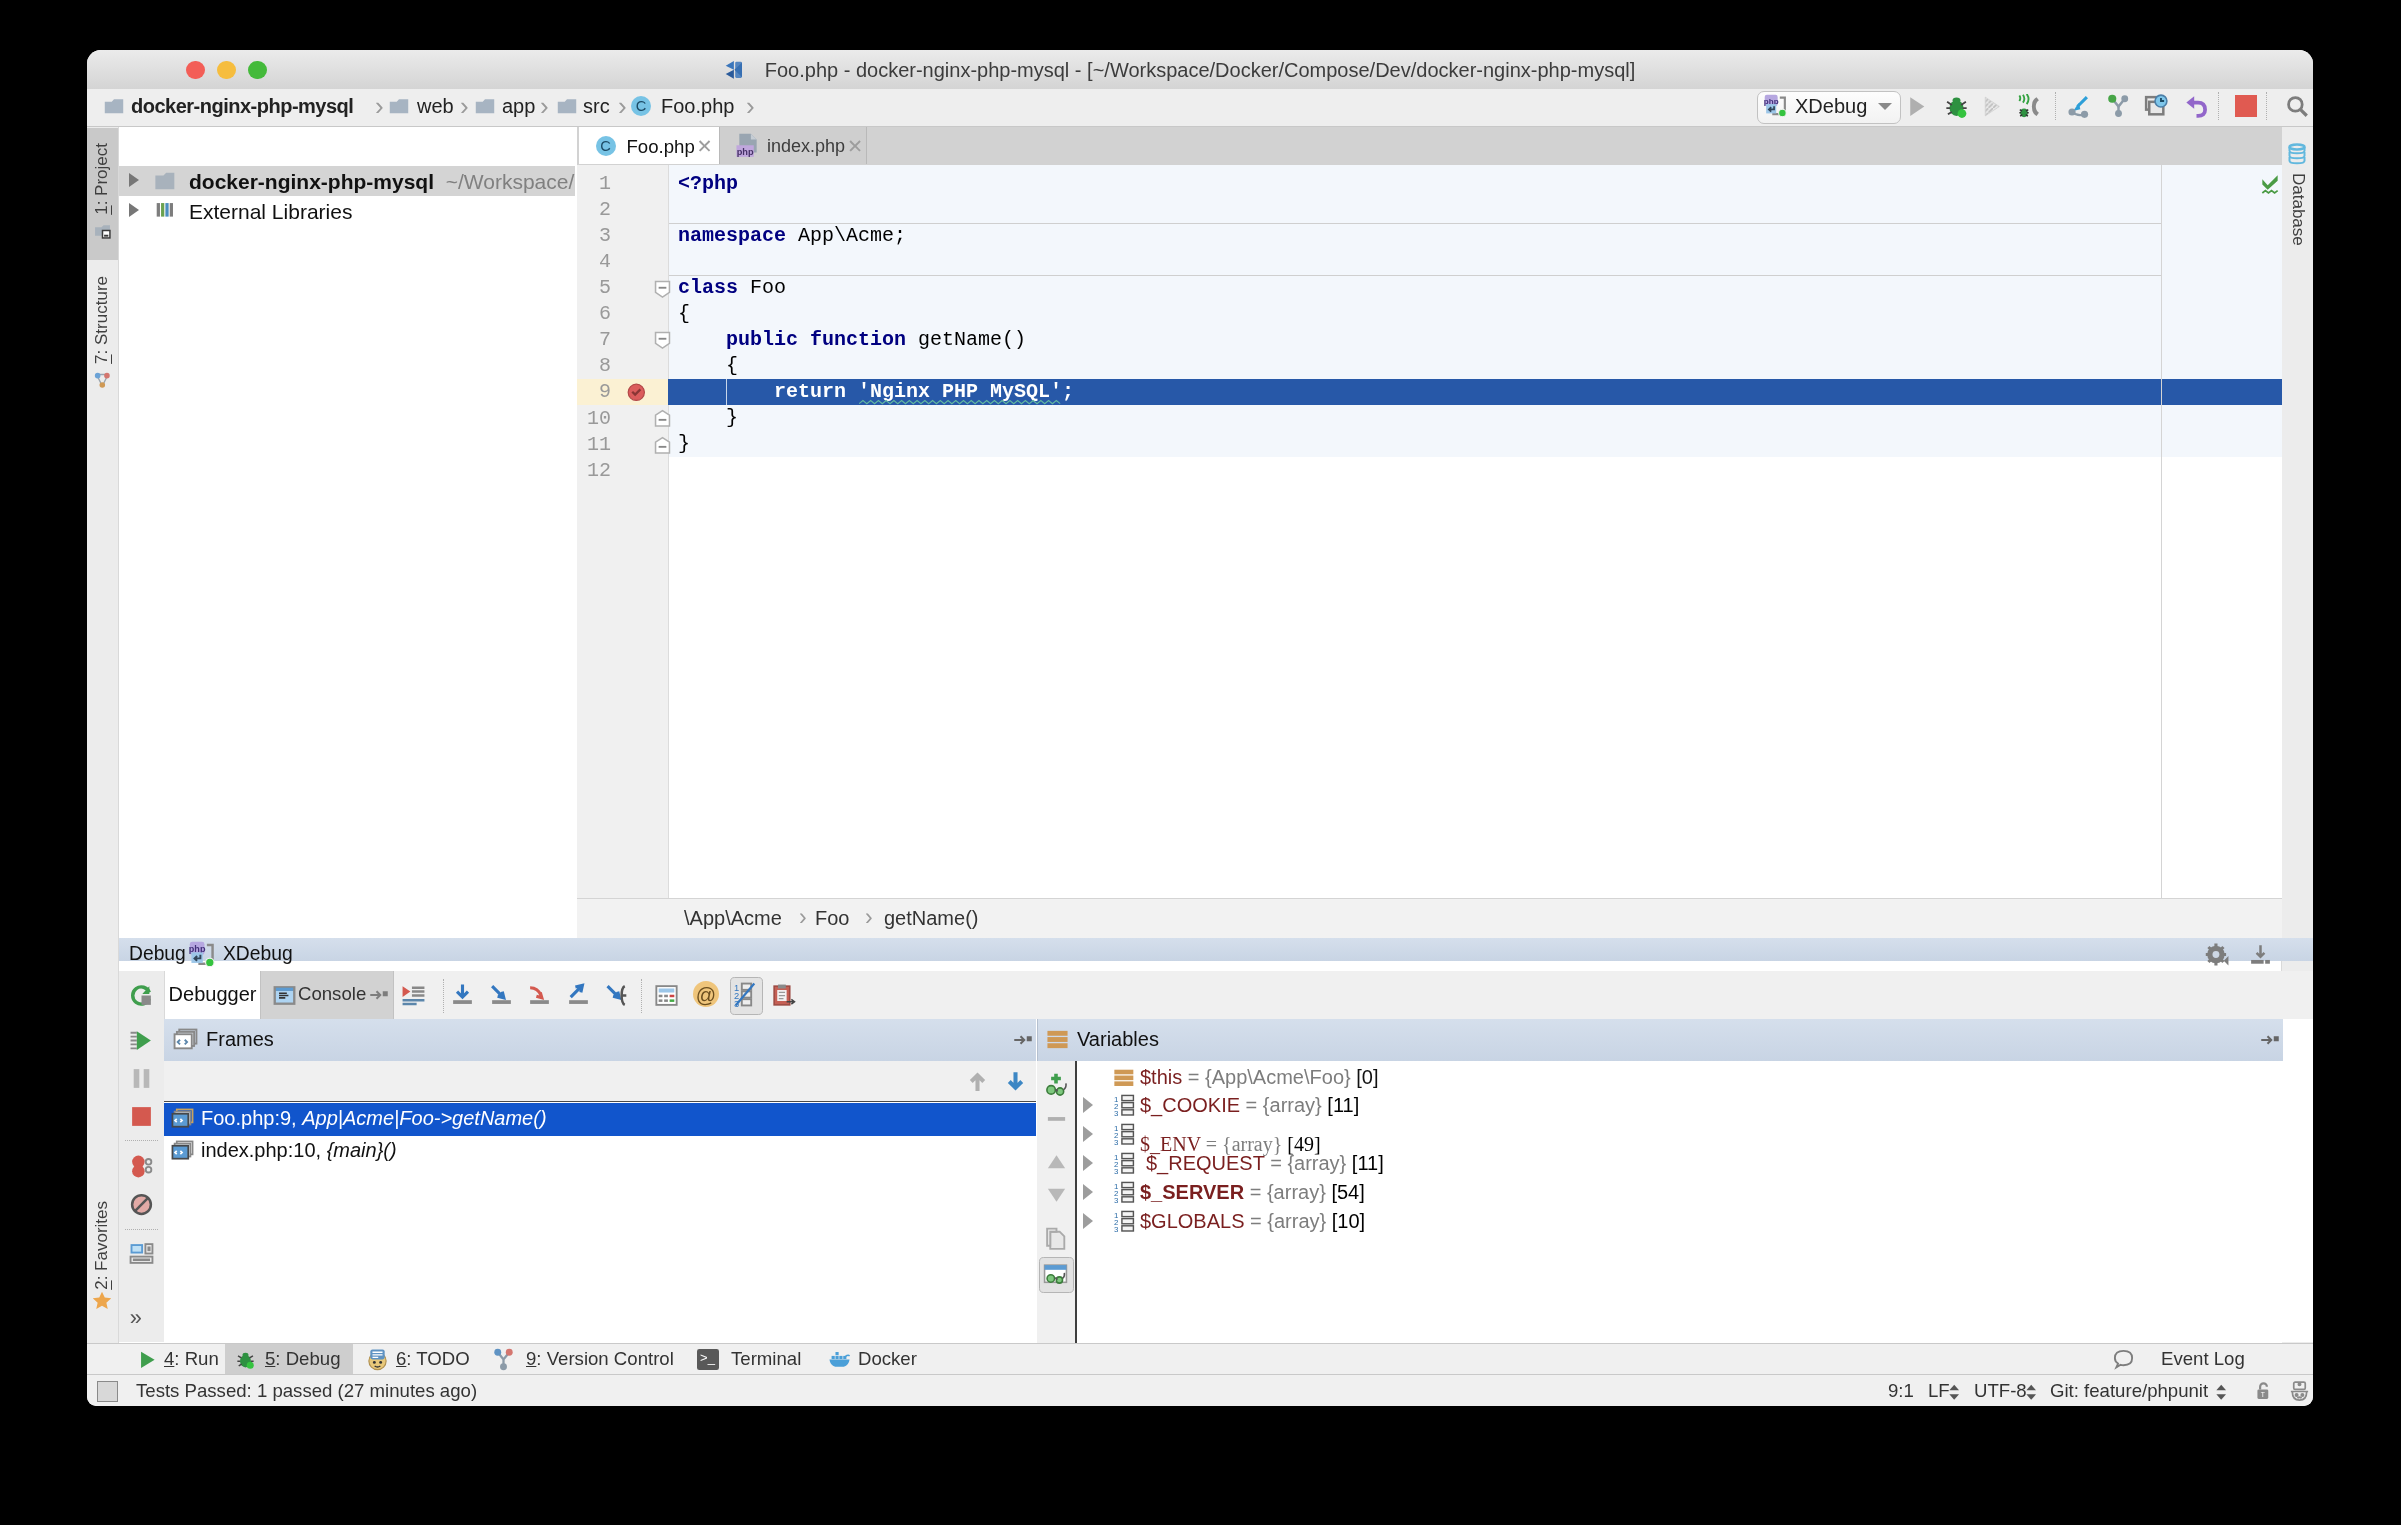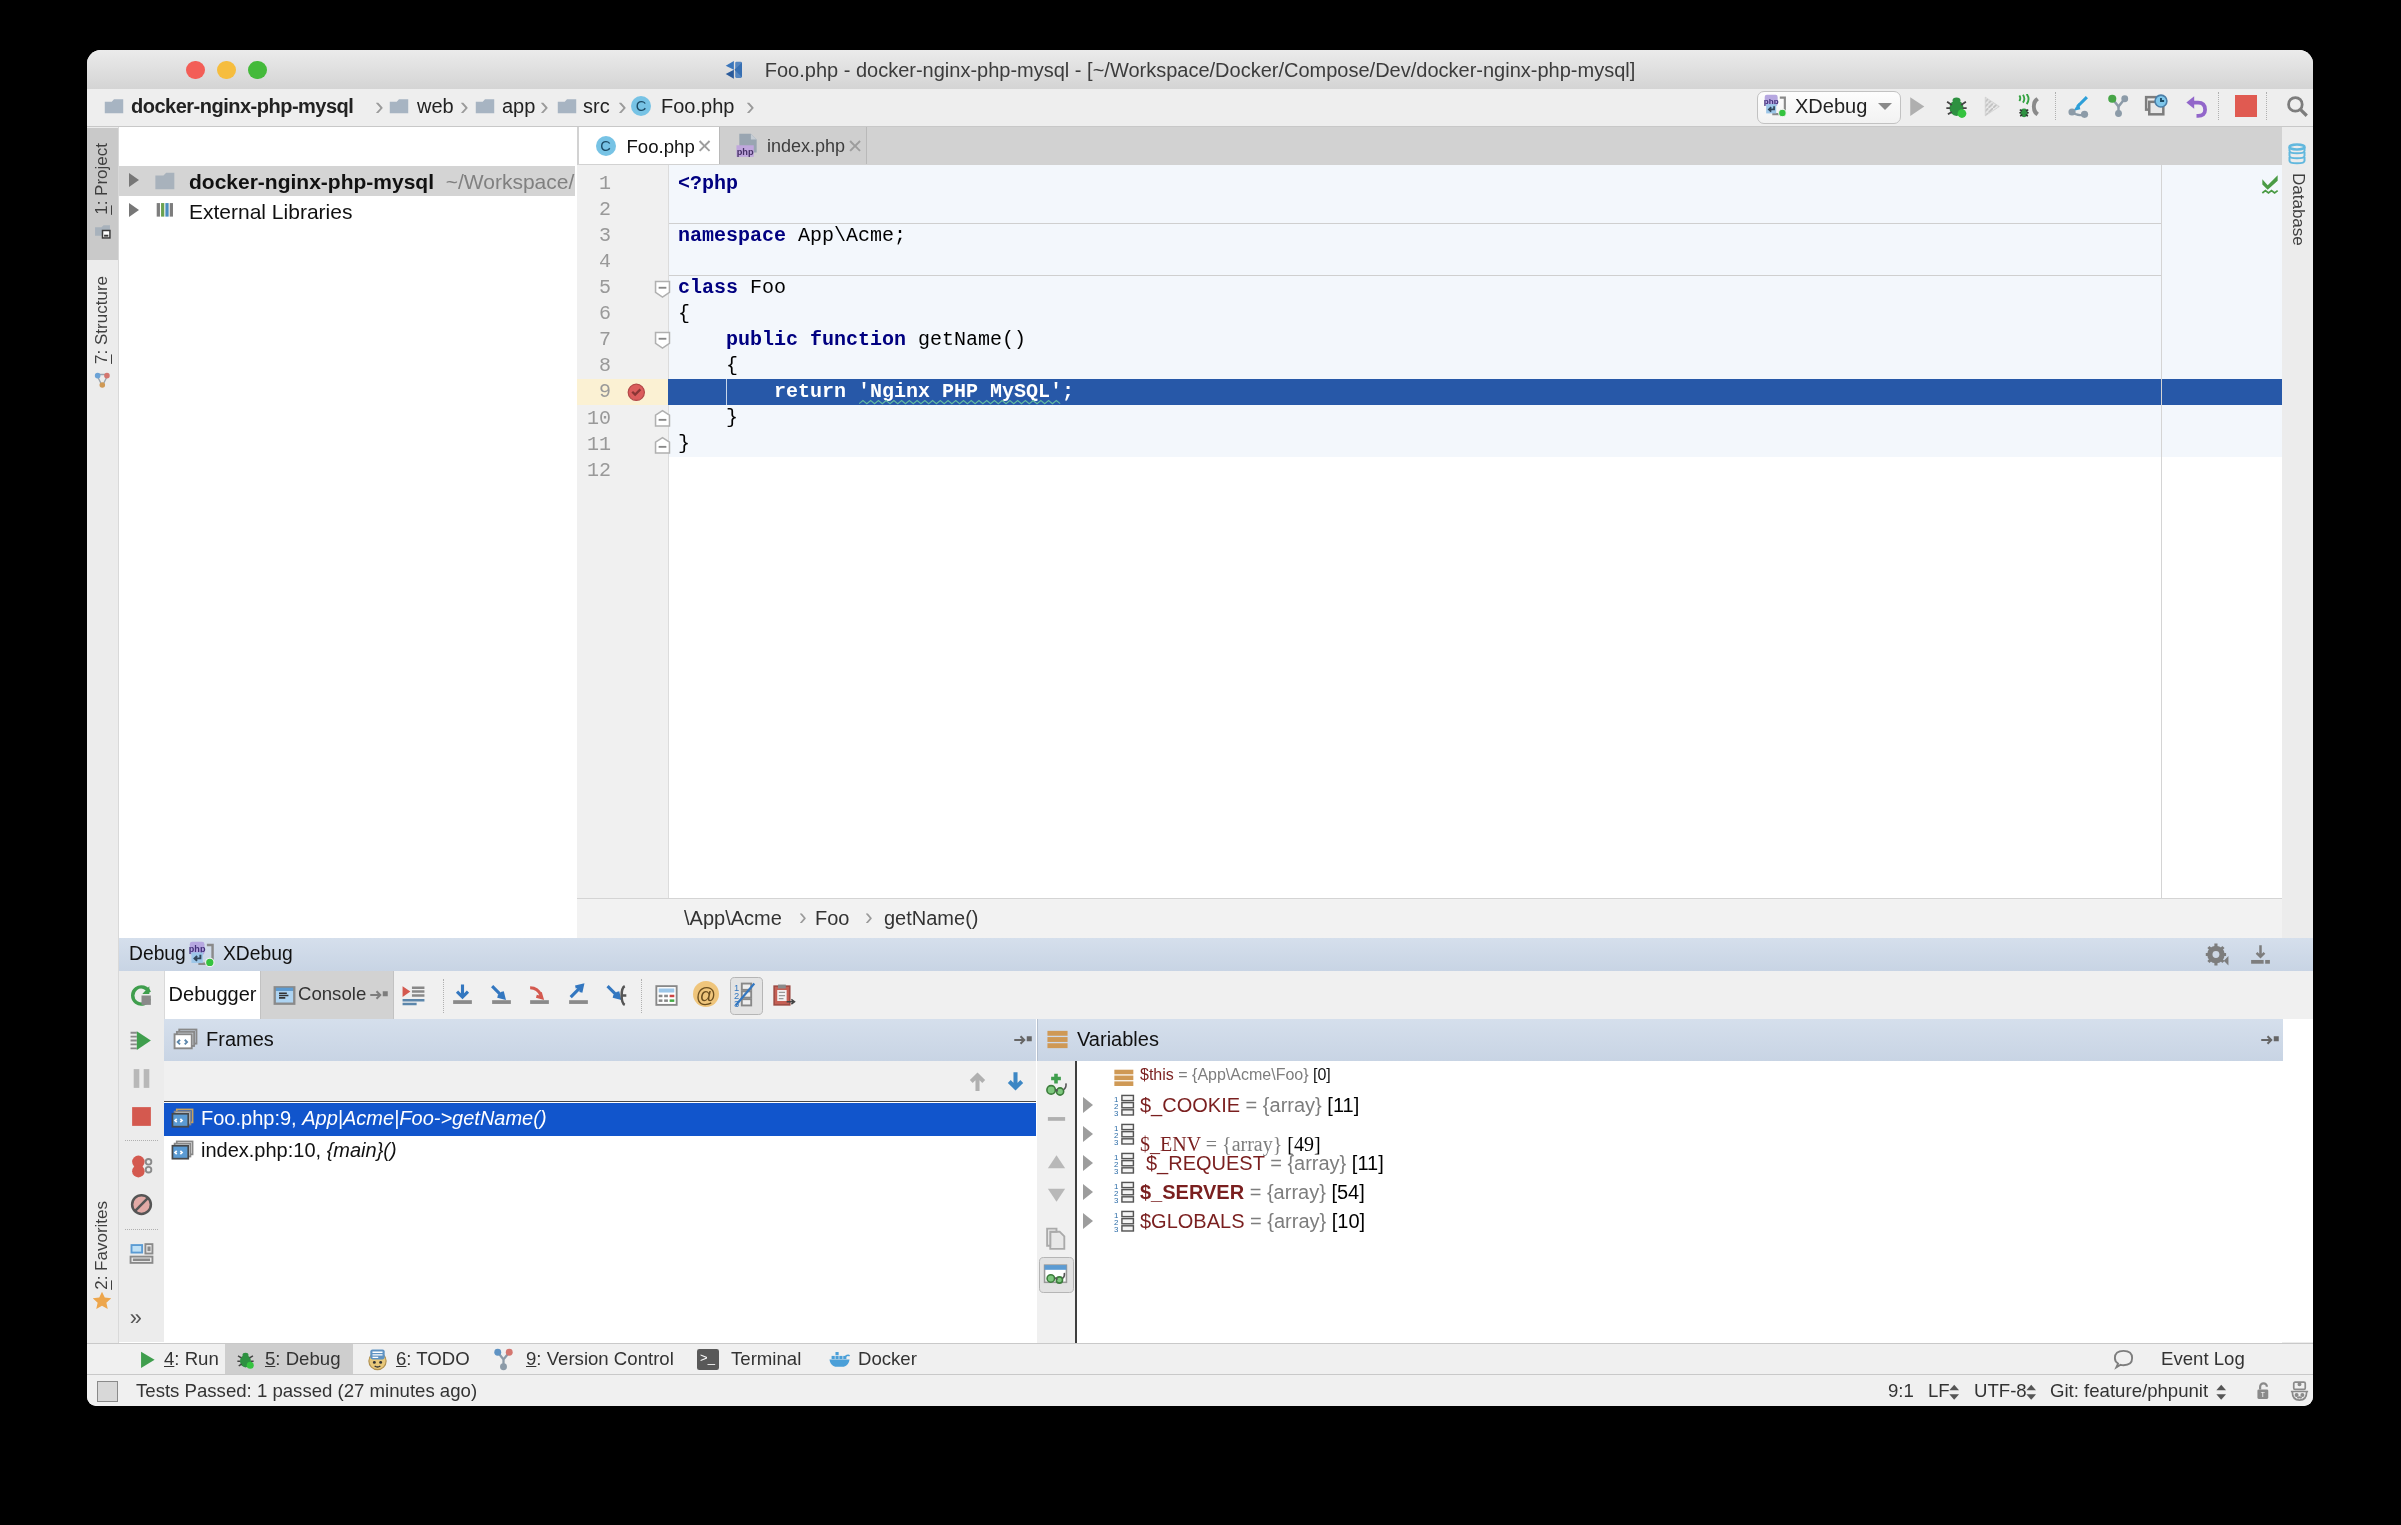--- a/index.html
+++ b/index.html
@@ -17,21 +17,21 @@
 .projhead{position:absolute;left:32px;top:77px;width:372px;height:36px;background:linear-gradient(#f2f2f2,#e4e4e4);border-bottom:0.8px solid #cfcfcf;margin-top:44px;}
 .tree{position:absolute;left:32px;top:113px;width:456px;height:774px;background:#fff;}
 .tabs{position:absolute;left:490px;top:77px;width:1705px;height:38px;background:#d2d2d2;border-bottom:0.8px solid #aeaeae;}
 .tab{position:absolute;top:0;height:37px;}
 .edbody{position:absolute;left:490px;top:115px;width:1705px;height:733px;background:#fff;}
 .gutter{position:absolute;left:0;top:0;width:91px;height:733px;background:#f0f0f0;border-right:0.8px solid #dcdcdc;}
 .lnum{position:absolute;font-size:20px;line-height:26px;color:#999;font-family:"Liberation Mono",monospace;text-align:right;}
 .code{font-family:"Liberation Mono",monospace;font-size:20px;white-space:pre;color:#000;}
 .kw{color:#000080;font-weight:bold;}
 .crumbs{position:absolute;left:490px;top:848px;width:1705px;height:40px;background:#f2f2f2;border-top:0.8px solid #d4d4d4;}
-.dbghead{position:absolute;left:32px;top:888px;width:2194px;height:33px;background:linear-gradient(#d5dfec,#c8d4e4);font-size:19.3px;color:#111;}
+.dbghead{position:absolute;left:32px;top:888px;width:2194px;height:23px;background:linear-gradient(#d5dfec,#c8d4e4);font-size:19.3px;color:#111;}
 .dbgbar{position:absolute;left:32px;top:921px;width:2194px;height:49px;background:#f0f0f0;border-bottom:0.8px solid #d0d0d0;}
 .phead{position:absolute;top:0;height:42px;background:linear-gradient(#d5dfec,#c8d4e4);font-size:20px;color:#111;}
 .twbar{position:absolute;left:0;top:1293px;width:100%;height:31px;background:#f0f0f0;border-top:0.8px solid #c9c9c9;font-size:18.6px;color:#333;}
 .statusbar{position:absolute;left:0;top:1324px;width:100%;height:32.5px;background:#f0f0f0;border-top:0.8px solid #c9c9c9;font-size:18.6px;color:#333;}
 .ic{position:absolute;}
 </style>
 </head>
 <body>
 <div class="win">
 
@@ -528,21 +528,21 @@
           <svg class="ic" style="left:3.1px;top:3.9px;" width="25" height="25" viewBox="0 0 16 16">
               <rect x="1" y="2" width="14" height="11" fill="#fff" stroke="#999" stroke-width="1"></rect>
               <rect x="1" y="2" width="14" height="3" fill="#5b9bd3"></rect>
               <circle cx="5" cy="10.5" r="2.4" fill="#7ec87e" stroke="#3c7d3c" stroke-width="1"></circle>
               <circle cx="10.5" cy="11.5" r="2" fill="#7ec87e" stroke="#3c7d3c" stroke-width="1"></circle>
               <path d="M7.5 10.5 Q9 9.8 8.8 11.5 M12.5 10.5 q1.5-1 1.2-3.5" stroke="#555" stroke-width="1" fill="none"></path>
             </svg>
         </div>
       </div>
 
-      <div class="a" style="left:40px;top:2.3px;width:1199px;height:279px;font-size:16px;color:#111;">
+      <div class="a" style="left:40px;top:2.3px;width:1199px;height:279px;font-size:20px;color:#111;">
         <svg class="ic" style="left:36px;top:3.9px;" width="21.7" height="21.7" viewBox="0 0 16 16">
             <g fill="#cf9955">
               <rect x="1" y="2" width="14" height="3.4"></rect>
               <rect x="1" y="6.3" width="14" height="3.4"></rect>
               <rect x="1" y="10.6" width="14" height="3.4"></rect>
             </g>
           </svg>
         <div class="a" style="left:63px;top:2.3px;"><span style="color:#7a1f1f;">$this</span> <span style="color:#7d7d7d;">= {App\Acme\Foo}</span> [0]</div>
       </div>
       <div class="a" style="left:46px;top:36px;width:0;height:0;border-top:8.5px solid transparent;border-bottom:8.5px solid transparent;border-left:10.8px solid #9d9d9d;"></div>

